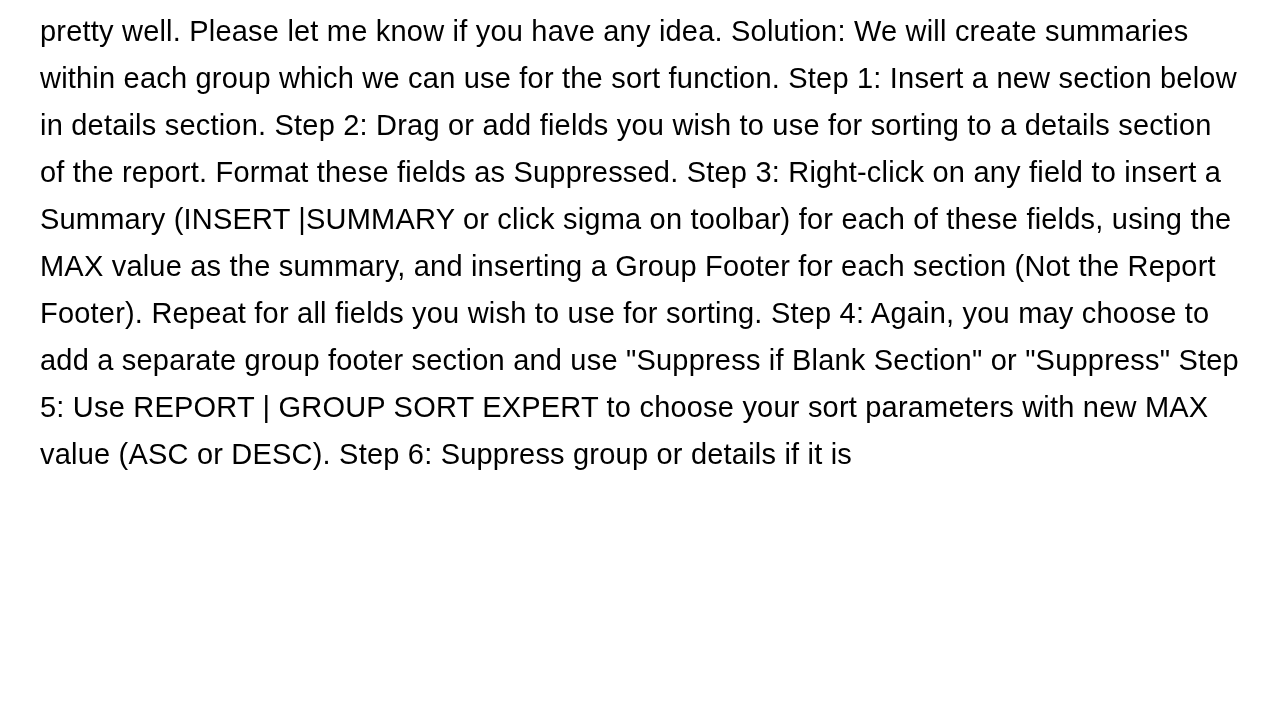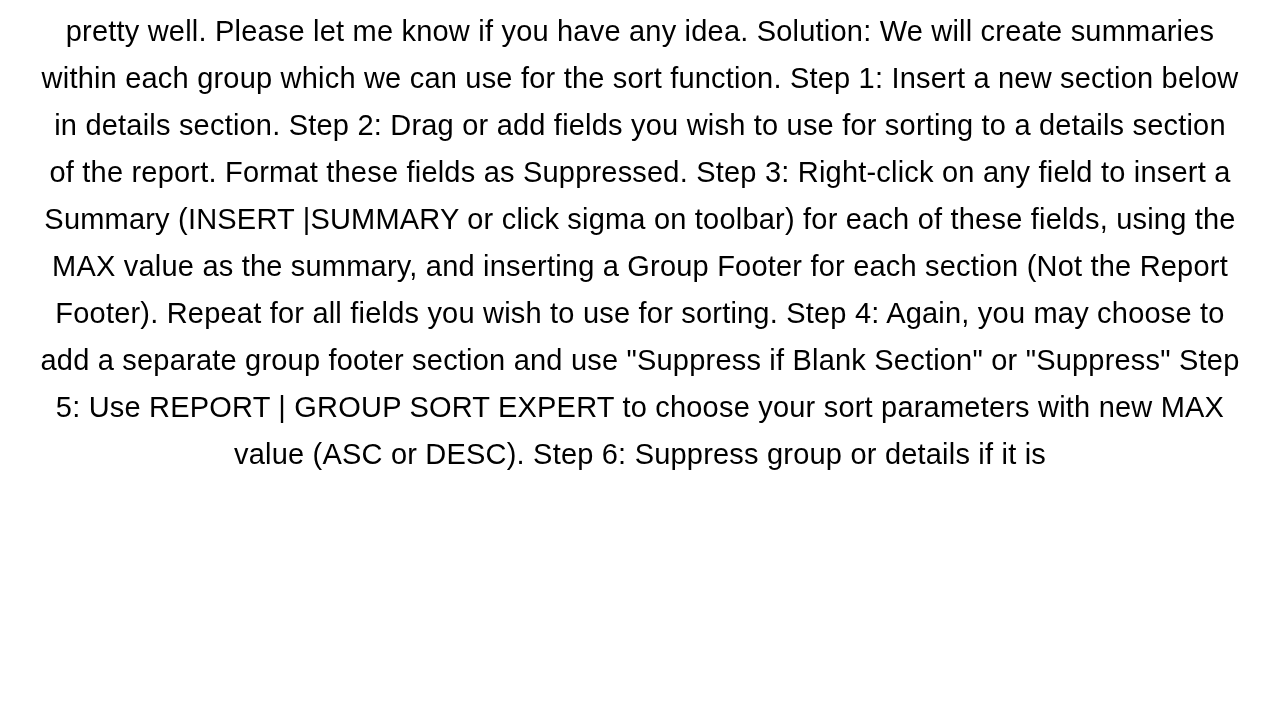--- a/index.html
+++ b/index.html
@@ -10,21 +10,20 @@
     body {
       width: 1280px;
       height: 720px;
       background: #ffffff;
       font-family: Arial, Helvetica, sans-serif;
       overflow: hidden;
     }
     .document-content {
       width: 100%;
       padding: 8px 40px 0 40px;
-      text-align: center;
       font-size: 29px;
       line-height: 1.62;
       color: #000000;
       font-weight: 400;
       letter-spacing: 0.2px;
     }
   </style>
 </head>
 <body>
 

